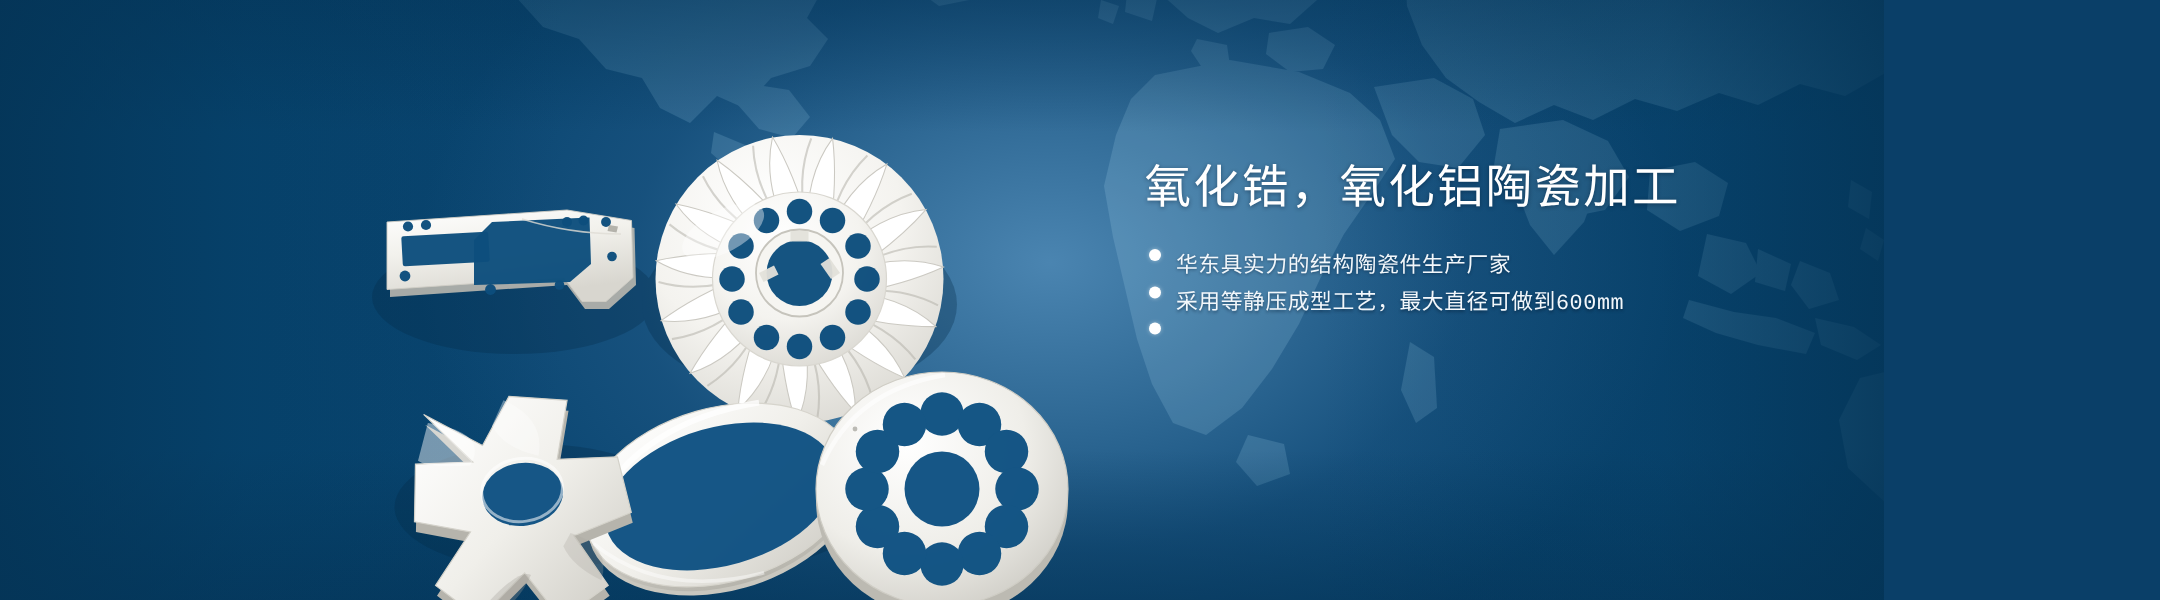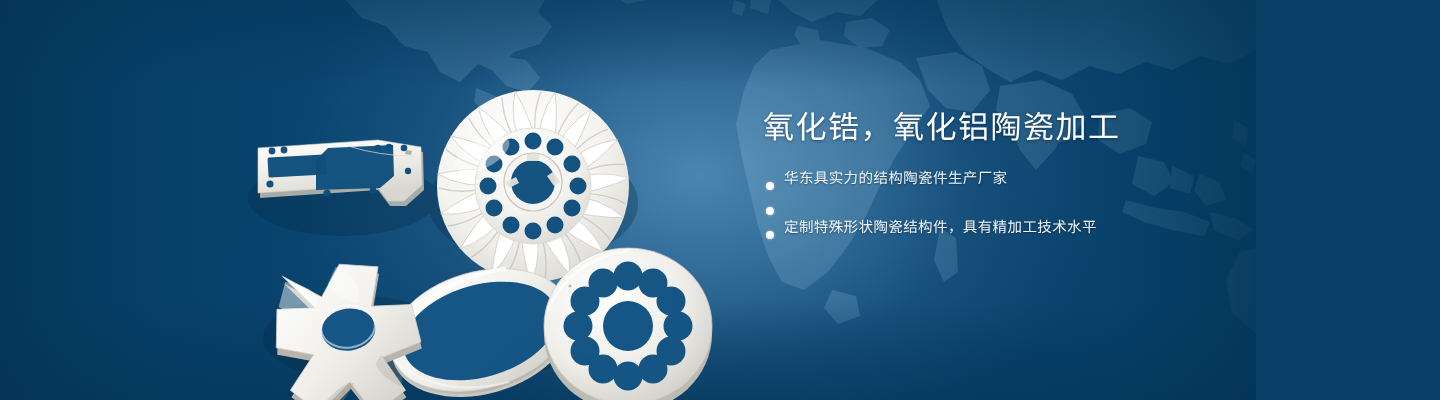--- a/index.html
+++ b/index.html
@@ -4,21 +4,21 @@
 <title>Ceramic Banner</title>
 <style>
   html,body{margin:0;padding:0;background:#0a3f68;}
   *{box-sizing:border-box;}
 
   .banner{
     position:relative;
     width:1256px;
     height:400px;
     overflow:hidden;
-    font-family:Liberation Sans, sans-serif;
+    font-family:Liberation Mono, monospace;
     background:#14532d;
   }
 
   
   .bg-base{
     position:absolute; inset:0;
     background:#074570;
   }
   .bg-radial{
     position:absolute; inset:0;
@@ -68,21 +68,21 @@
     letter-spacing:1.5px;
     color:#ffffff;
     font-weight:400;
     margin:0 0 18px 0;
     text-shadow:0 1px 3px rgba(0,20,40,.45);
     white-space:nowrap;
   }
   .bullets{ list-style:none; margin:0; padding:0; }
   .bullet{
     display:flex;
-    align-items:flex-end;
+    align-items:flex-start;
     height:24px;
     margin:0 0 0.5px 0;
   }
   .dot{
     flex:0 0 auto;
     width:8px; height:8px;
     border-radius:50%;
     background:#ffffff;
     margin:0 10px 0 3px;
     box-shadow:0 0 3px rgba(255,255,255,.45);
@@ -417,21 +417,21 @@
 
     <h1 class="headline">氧化锆，氧化铝陶瓷加工</h1>
 
     <ul class="bullets">
       <li class="bullet">
         <span class="dot"></span>
         <span class="bullet-text">华东具实力的结构陶瓷件生产厂家</span>
       </li>
       <li class="bullet">
         <span class="dot"></span>
+        <span class="bullet-text">采用等静压成型工艺，最大直径可做到600mm</span>
       </li>
       <li class="bullet">
         <span class="dot"></span>
-        <span class="bullet-text">定制特殊形状陶瓷结构件，具有精加工技术水平</span>
       </li>
     </ul>
 
   </div>
 </div>
 
 </body></html>

